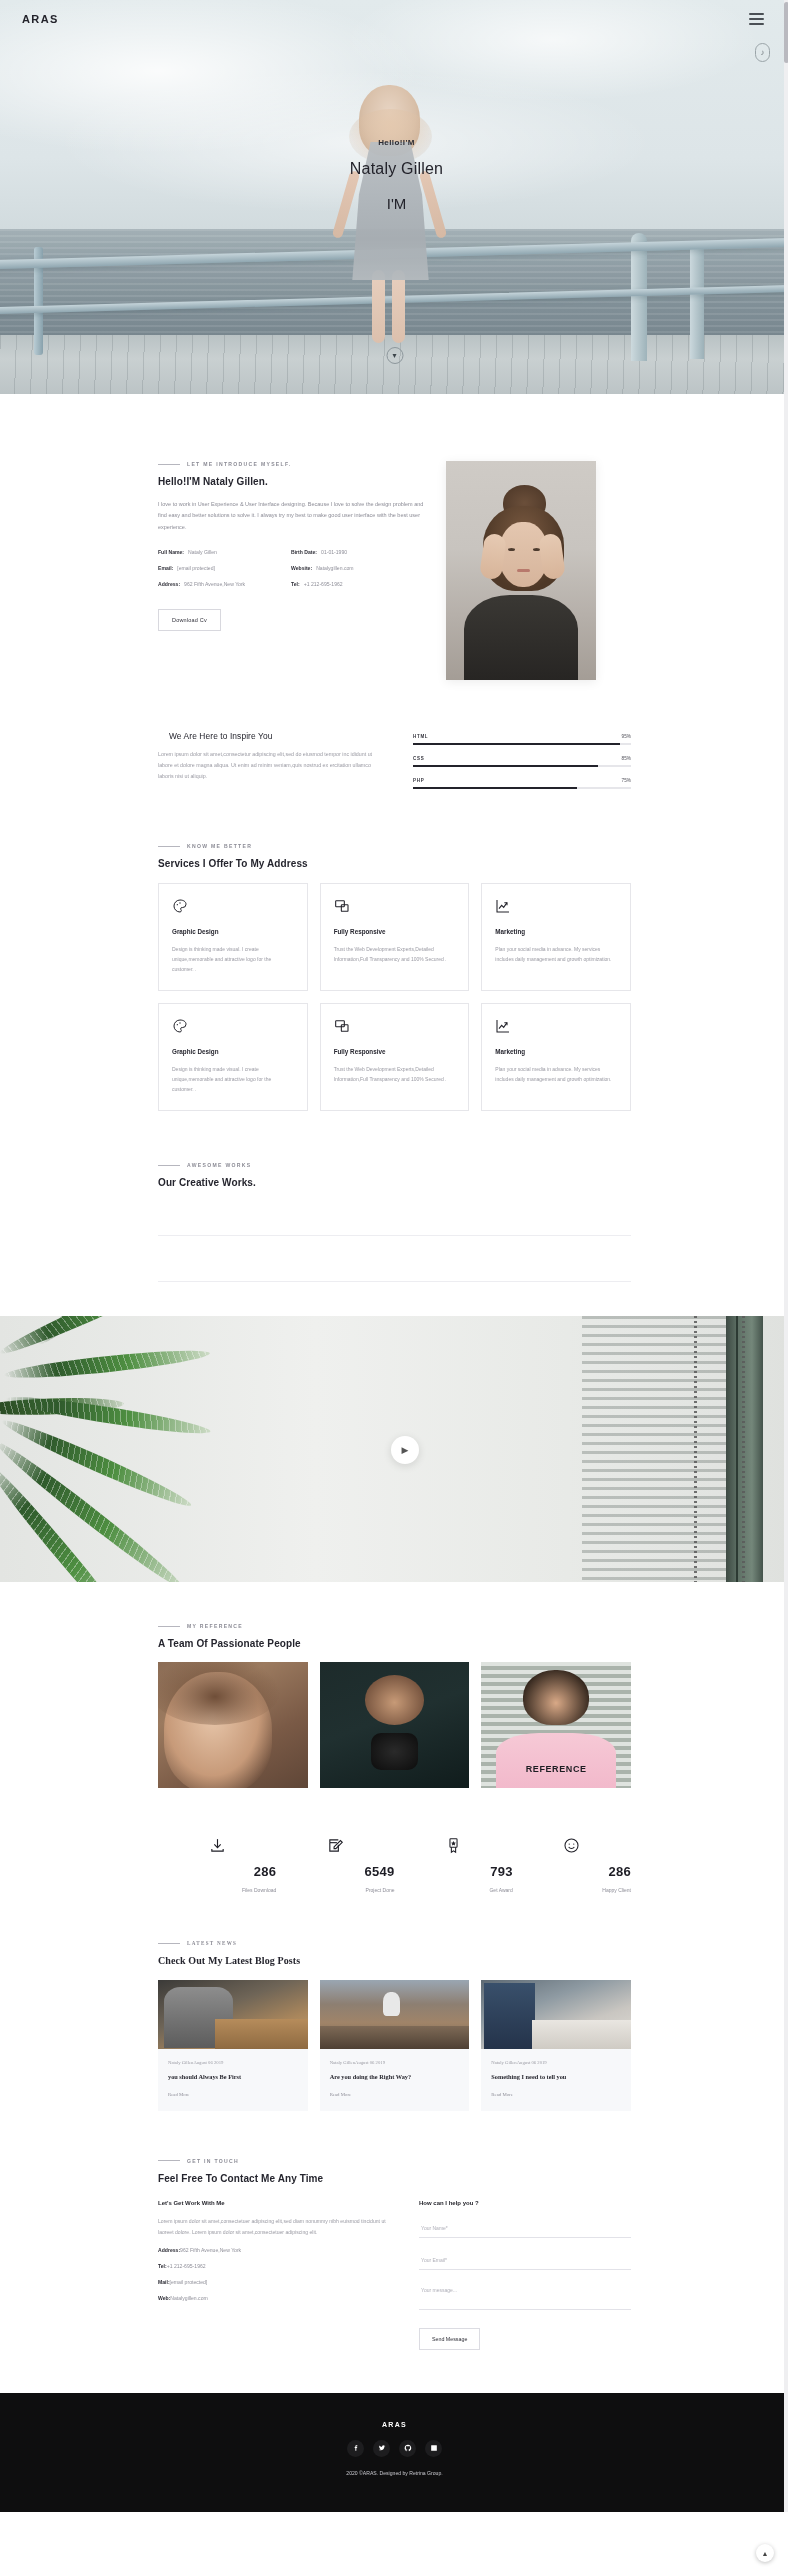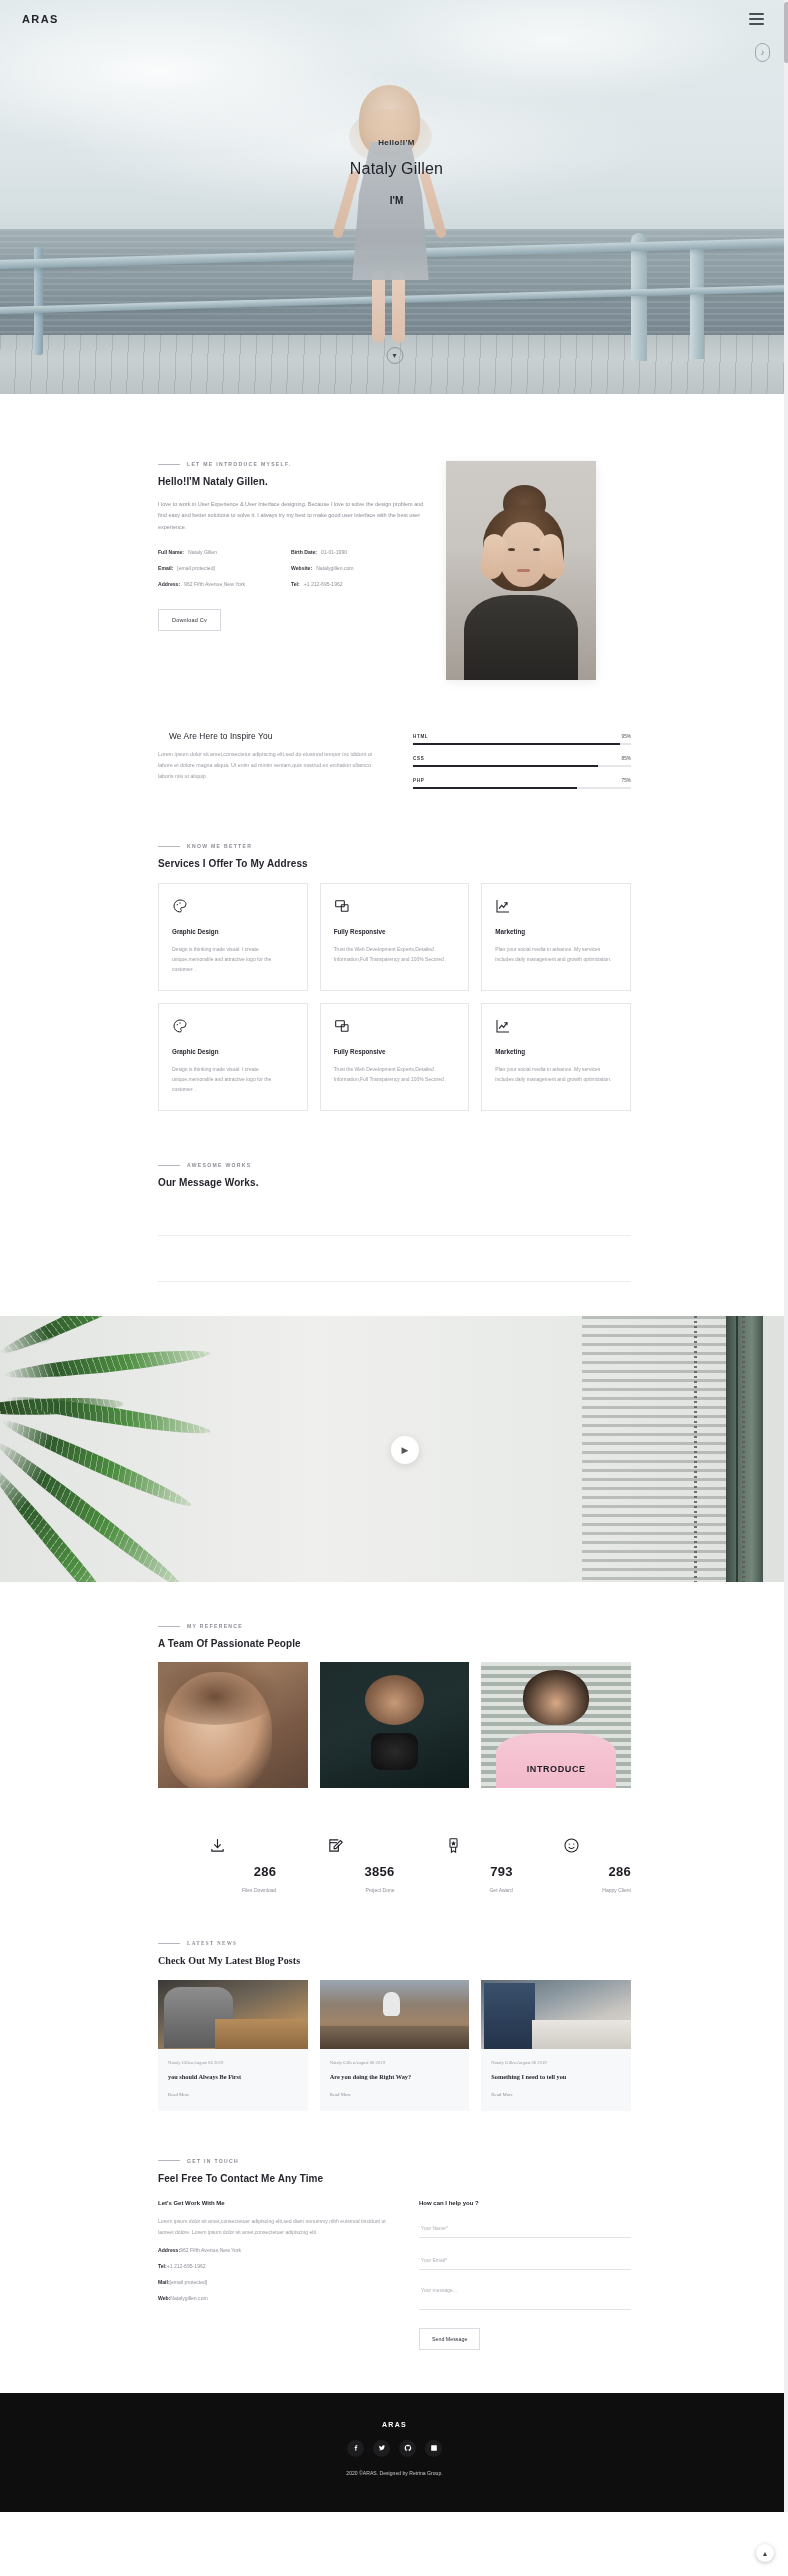--- a/index.html
+++ b/index.html
@@ -110,21 +110,21 @@
     background: linear-gradient(180deg,#e7cfbe,#dcc0ad);
   }
   .fig-leg.l { left: 47px; top: 185px; }
   .fig-leg.r { left: 67px; top: 185px; }
 
   .hero-copy {
     position:absolute; left:4px; right:0; top: 138px; text-align:center; z-index: 8;
   }
   .hero-sub { font-size: 8px; font-weight: bold; letter-spacing: 0.4px; color:#2d2d34; }
   .hero-name { font-size: 16px; font-weight: 400; color:#23232b; margin-top: 13px; letter-spacing: 0.2px; }
-  .hero-role { font-size: 10px; font-weight: 700; color:#23232b; margin-top: 17px; }
+  .hero-role { font-size: 15px; font-weight: 400; color:#23232b; margin-top: 17px; }
 
   .scroll-down {
     position:absolute; left: 50%; transform: translateX(-50%); bottom: 30px;
     width: 17px; height: 17px; border:1px solid #8d979c; border-radius:50%;
     display:flex; align-items:center; justify-content:center; z-index: 9;
     color:#3c454a; font-size: 8px;
   }
 
   
   .wrap { width: 473px; margin: 0 auto; }
@@ -553,21 +553,21 @@
         </div>
 
       </div>
     </div>
 
     <div class="works">
       <div class="eyebrow">
         <span class="line"></span>
         <span class="txt">AWESOME WORKS</span>
       </div>
-      <div class="sec-title">Our Message Works.</div>
+      <div class="sec-title">Our Creative Works.</div>
       <div class="works-empty"></div>
       <div class="works-rule"></div>
       <div class="works-gap"></div>
       <div class="works-rule"></div>
     </div>
   </div>
 </section>
 
 <section class="parallax">
   <div class="px-wall"></div>
@@ -593,21 +593,21 @@
     <div class="team">
       <div class="eyebrow">
         <span class="line"></span>
         <span class="txt">MY REFERENCE</span>
       </div>
       <div class="sec-title">A Team Of Passionate People</div>
       <div class="team-grid">
         <div class="team-card tc1"></div>
         <div class="team-card tc2"></div>
         <div class="team-card tc3">
-          <div class="creative-txt">INTRODUCE</div>
+          <div class="creative-txt">REFERENCE</div>
         </div>
       </div>
     </div>
 
     <div class="counters">
       <div class="counter">
         <div class="ic">
           <svg viewBox="0 0 24 24" fill="none" stroke="#1f1f27" stroke-width="1.6">
               <path d="M12 3v11"></path>
               <path d="M7.5 10.5L12 15l4.5-4.5"></path>
@@ -619,21 +619,21 @@
       </div>
       <div class="counter">
         <div class="ic">
           <svg viewBox="0 0 24 24" fill="none" stroke="#1f1f27" stroke-width="1.6">
               <path d="M4 8v12h12V11"></path>
               <path d="M4 8h10"></path>
               <path d="M4 8V4h12"></path>
               <path d="M10 14l9-9 2.5 2.5-9 9H10v-2.5z"></path>
             </svg>
         </div>
-        <div class="num">3856</div>
+        <div class="num">6549</div>
         <div class="lbl">Project Done</div>
       </div>
       <div class="counter">
         <div class="ic">
           <svg viewBox="0 0 24 24" fill="none" stroke="#1f1f27" stroke-width="1.5">
               <rect x="7" y="2.5" width="10" height="12" rx="1"></rect>
               <path d="M12 5.5l1.1 2.2 2.4.3-1.8 1.7.5 2.4-2.2-1.2-2.2 1.2.5-2.4-1.8-1.7 2.4-.3z" fill="#1f1f27" stroke="none"></path>
               <path d="M9 14.5v7l3-2 3 2v-7"></path>
             </svg>
         </div>

